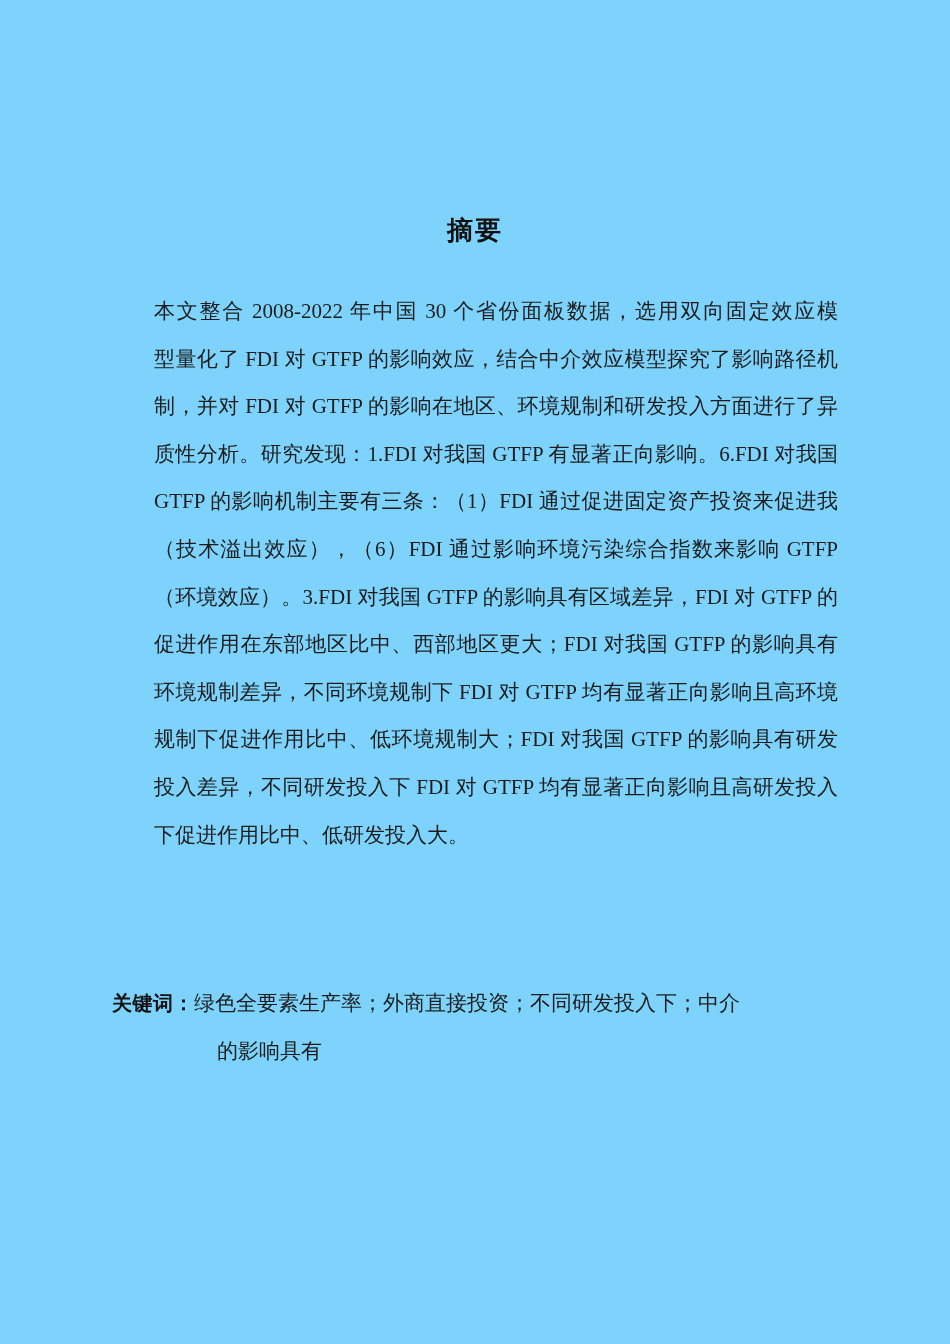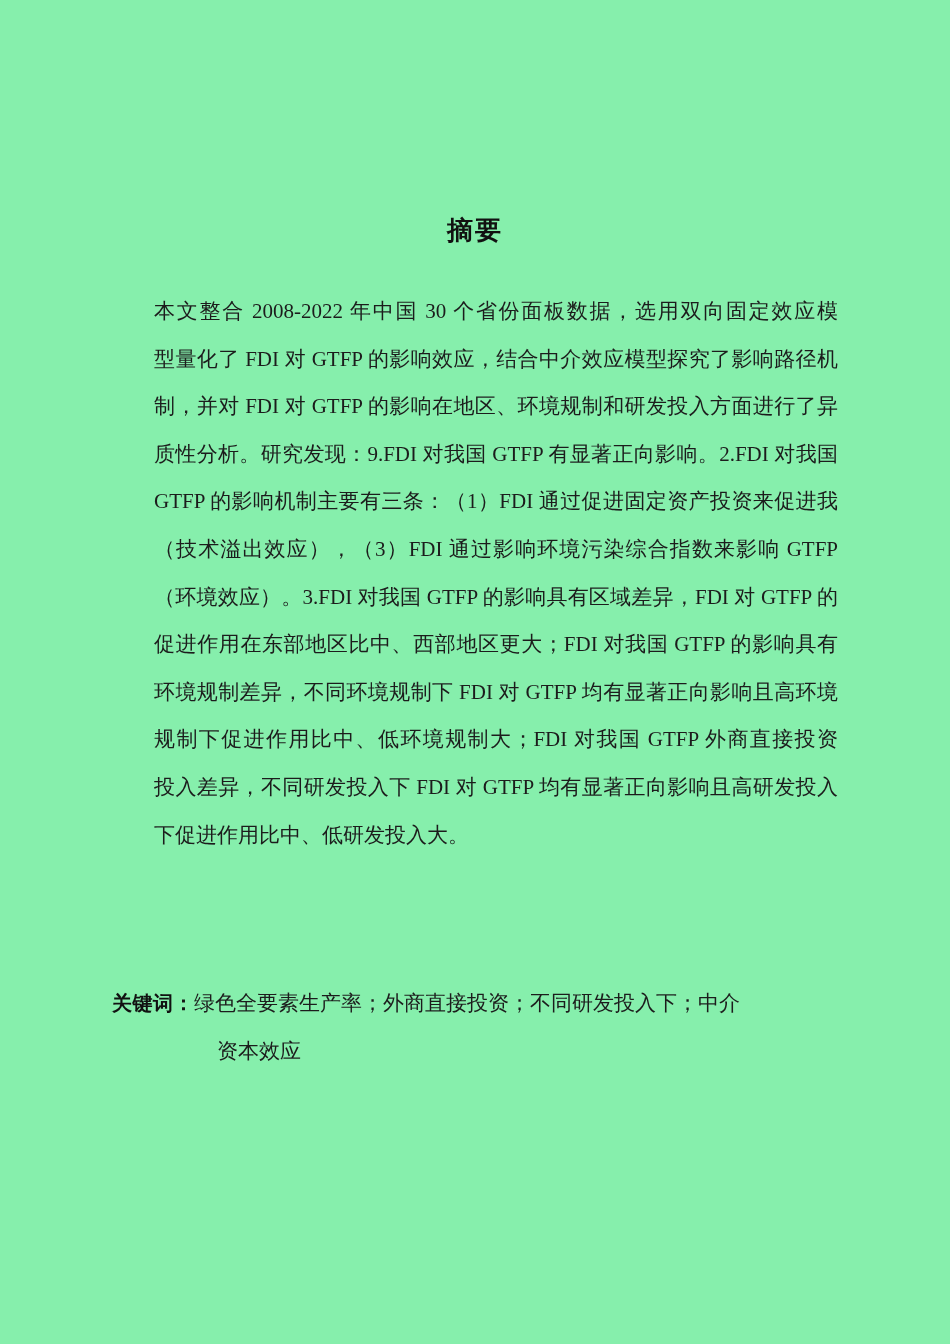--- a/index.html
+++ b/index.html
@@ -13,21 +13,21 @@
     height: 1344px;
     position: relative;
     font-family: "Liberation Serif", "DejaVu Serif", serif;
     color: #1a1a1a;
     overflow: hidden;
   }
 
   .page {
     position: absolute;
     inset: 0;
-    background: #86efac;
+    background: #7dd3fc;
   }
 
   
   .doc-title {
     position: absolute;
     top: 196px;
     left: 0;
     width: 950px;
     text-align: center;
     font-family: "DejaVu Sans", "Liberation Sans", sans-serif;
@@ -105,30 +105,30 @@
 
 <div class="page">
 
   <h1 class="doc-title">摘要</h1>
 
   <div class="abstract-body">
     <p class="para">
       <span class="ln first just">本文整合 2008-2022 年中国 30 个省份面板数据，选用双向固定效应模</span>
       <span class="ln just">型量化了 FDI 对 GTFP 的影响效应，结合中介效应模型探究了影响路径机</span>
       <span class="ln just">制，并对 FDI 对 GTFP 的影响在地区、环境规制和研发投入方面进行了异</span>
-      <span class="ln just">质性分析。研究发现：9.FDI 对我国 GTFP 有显著正向影响。2.FDI 对我国</span>
+      <span class="ln just">质性分析。研究发现：1.FDI 对我国 GTFP 有显著正向影响。6.FDI 对我国</span>
       <span class="ln just">GTFP 的影响机制主要有三条：（1）FDI 通过促进固定资产投资来促进我</span>
-      <span class="ln just">（技术溢出效应），（3）FDI 通过影响环境污染综合指数来影响 GTFP</span>
+      <span class="ln just">（技术溢出效应），（6）FDI 通过影响环境污染综合指数来影响 GTFP</span>
       <span class="ln just">（环境效应）。3.FDI 对我国 GTFP 的影响具有区域差异，FDI 对 GTFP 的</span>
       <span class="ln just">促进作用在东部地区比中、西部地区更大；FDI 对我国 GTFP 的影响具有</span>
       <span class="ln just">环境规制差异，不同环境规制下 FDI 对 GTFP 均有显著正向影响且高环境</span>
-      <span class="ln just">规制下促进作用比中、低环境规制大；FDI 对我国 GTFP 外商直接投资</span>
+      <span class="ln just">规制下促进作用比中、低环境规制大；FDI 对我国 GTFP 的影响具有研发</span>
       <span class="ln just">投入差异，不同研发投入下 FDI 对 GTFP 均有显著正向影响且高研发投入</span>
       <span class="ln last">下促进作用比中、低研发投入大。</span>
     </p>
   </div>
 
   <div class="keywords">
     <span class="kw-line"><span class="kw-label">关键词：</span><span class="kw-text">绿色全要素生产率；外商直接投资；不同研发投入下；中介</span></span>
-    <span class="kw-line cont"><span class="kw-text">资本效应</span></span>
+    <span class="kw-line cont"><span class="kw-text">的影响具有</span></span>
   </div>
 
 </div>
 
 </body></html>

